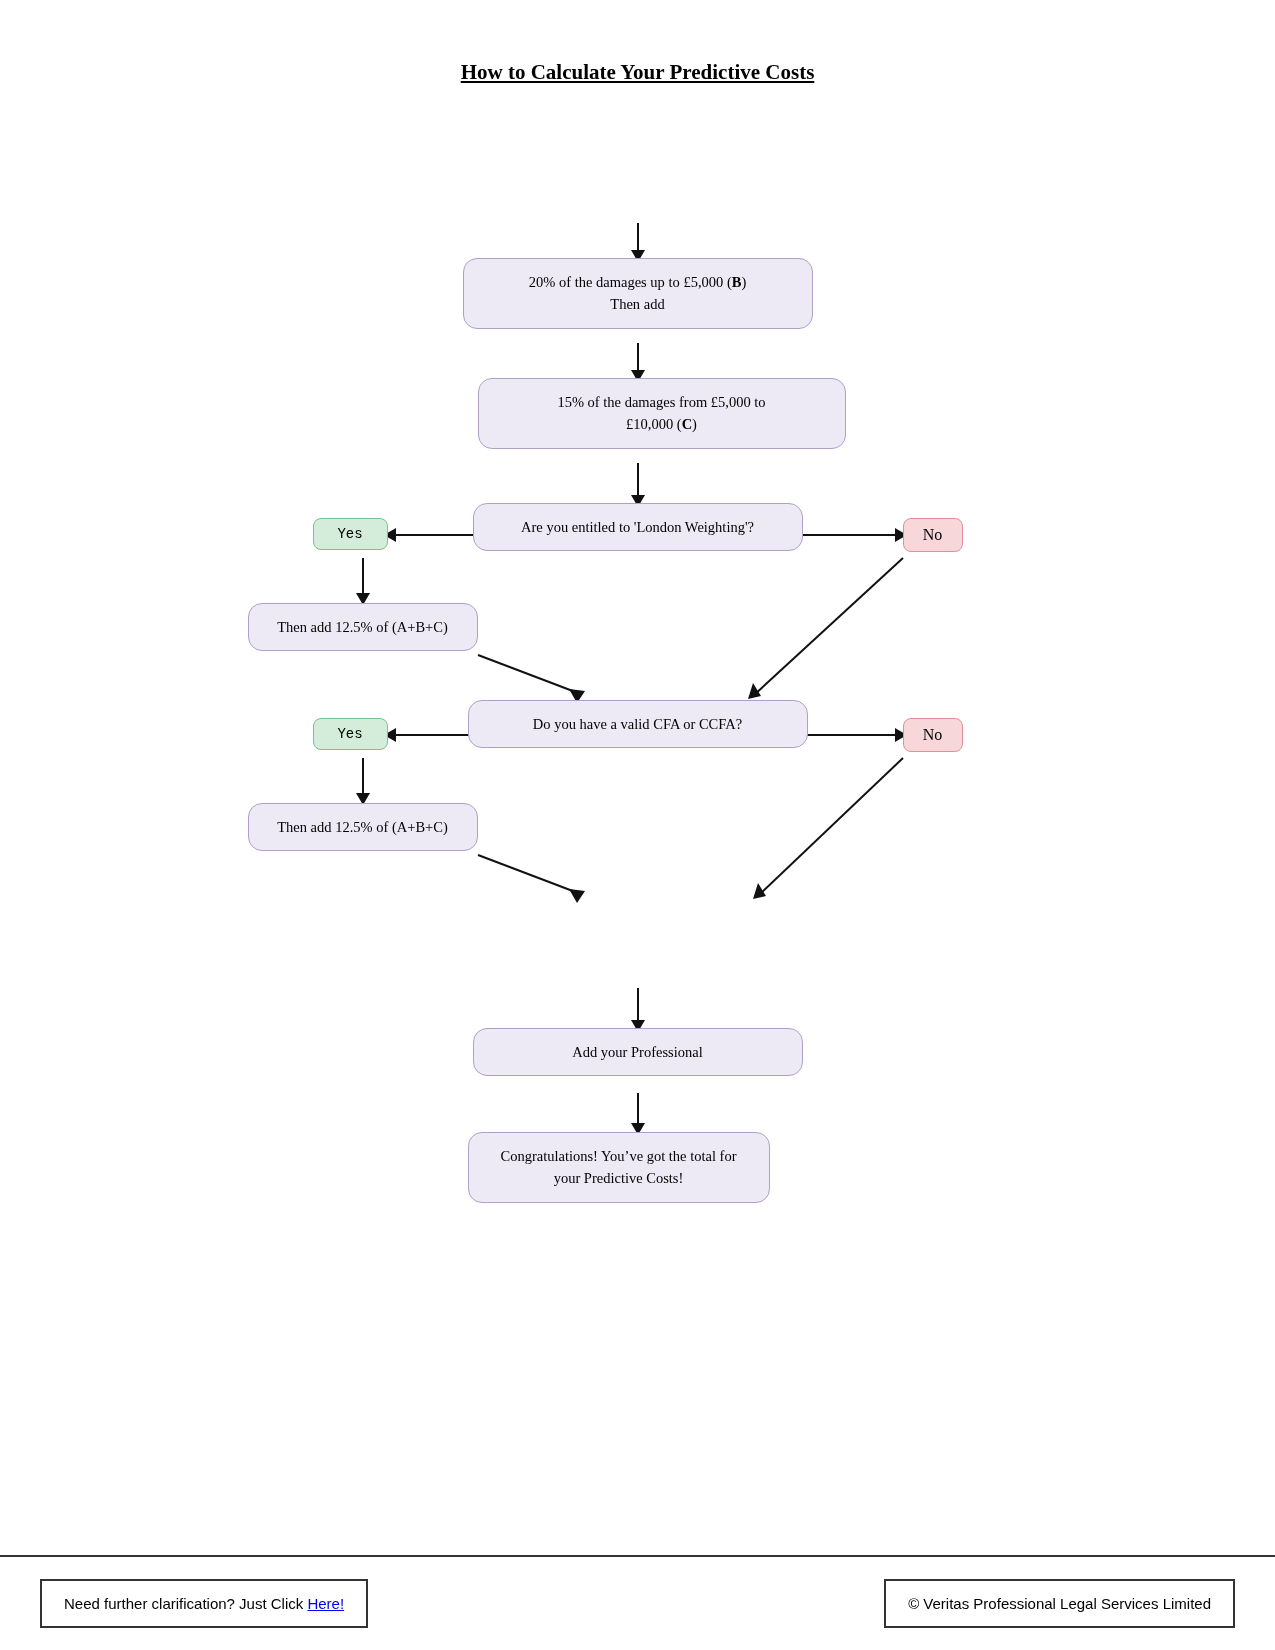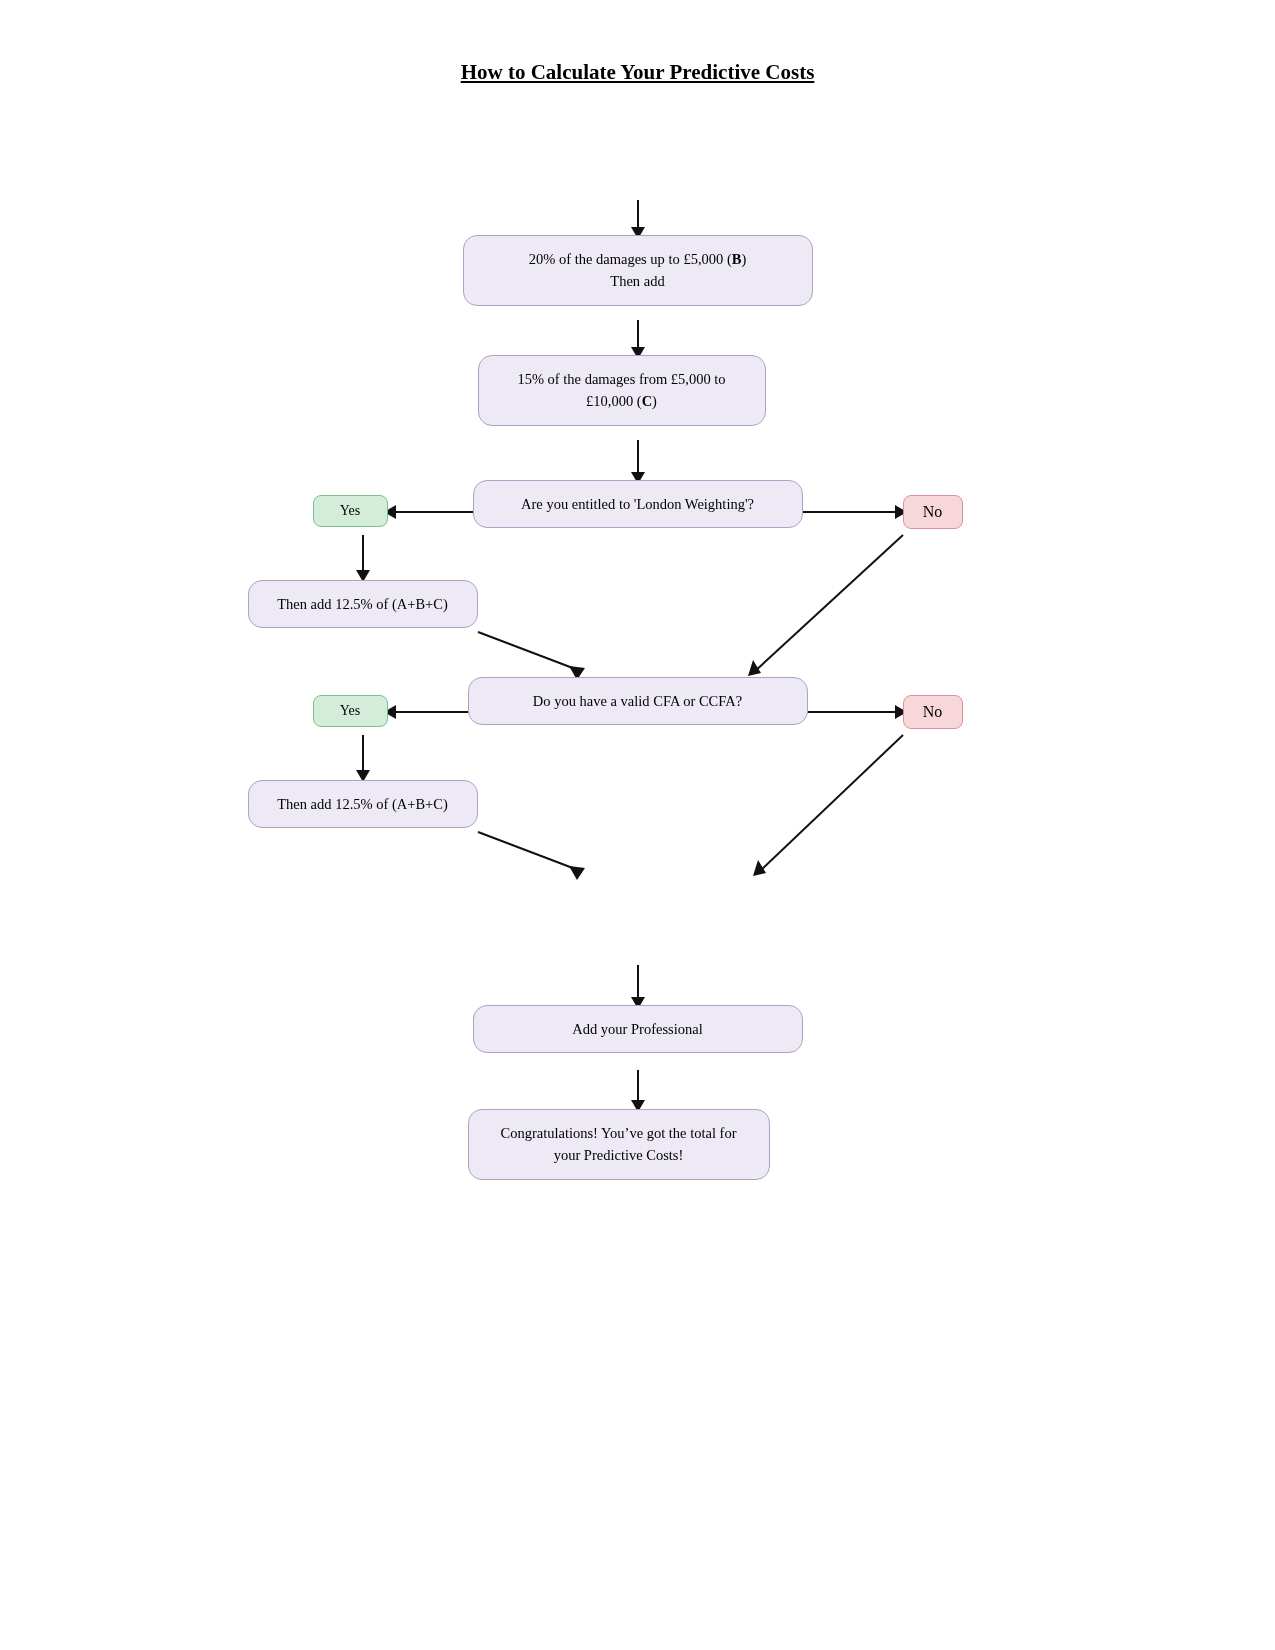--- a/index.html
+++ b/index.html
@@ -33,36 +33,37 @@
       padding: 12px 20px;
     }
     .fc-yes {
       position: absolute;
       border: 1.5px solid #7ac28a;
       border-radius: 8px;
       background: #d4edda;
       text-align: center;
       font-size: 14px;
       padding: 7px 16px;
+      font-family: Liberation Mono, monospace;
     }
     .fc-no {
       position: absolute;
       border: 1.5px solid #e0909a;
       border-radius: 8px;
       background: #f8d7da;
       text-align: center;
       font-size: 16px;
       padding: 7px 14px;
     }
   </style>
 </head>
 <body>
 
 <div class="page">
-  <div style="font-size:21px;font-weight:bold;text-decoration:underline;text-align:center;margin-bottom:20px;">How to Calculate Your Predictive Costs</div>
+  <div style="font-size:21px;font-weight:bold;text-decoration:underline;text-align:center;margin-bottom:43px;">How to Calculate Your Predictive Costs</div>
 
   <div style="position:relative;width:880px;height:1380px;">
 
     <svg style="position:absolute;top:0;left:0;width:880px;height:1380px;pointer-events:none;">
 
       <line x1="440" y1="95" x2="440" y2="125" stroke="#111" stroke-width="2"></line>
       <polygon points="433,122 447,122 440,134" fill="#111"></polygon>
 
       <line x1="440" y1="215" x2="440" y2="245" stroke="#111" stroke-width="2"></line>
       <polygon points="433,242 447,242 440,254" fill="#111"></polygon>
@@ -106,21 +107,21 @@
       <line x1="440" y1="965" x2="440" y2="998" stroke="#111" stroke-width="2"></line>
       <polygon points="433,995 447,995 440,1007" fill="#111"></polygon>
 
     </svg>
 
 
     <div class="fc-box" style="left:265px;top:130px;width:350px;">
       <span>20% of the damages up to £5,000 (<strong>B</strong>)<br>Then add</span>
     </div>
 
-    <div class="fc-box" style="left:280px;top:250px;width:288px;">
+    <div class="fc-box" style="left:280px;top:250px;width:368px;">
       <span>15% of the damages from £5,000 to<br>£10,000 (<strong>C</strong>)</span>
     </div>
 
     <div class="fc-box" style="left:275px;top:375px;width:330px;border-radius:14px;">
       <span>Are you entitled to 'London Weighting'?</span>
     </div>
 
     <div class="fc-yes" style="left:115px;top:390px;width:75px;">
       <span>Yes</span>
     </div>
@@ -153,14 +154,25 @@
     <div class="fc-box" style="left:275px;top:900px;width:330px;">
       <span>Add your Professional</span>
     </div>
 
     <div class="fc-box" style="left:270px;top:1004px;width:302px;">
       <span>Congratulations! You’ve got the total for your Predictive Costs!</span>
     </div>
 
   </div>
 
+  <div style="position:absolute;bottom:0;left:0;right:0;display:flex;justify-content:space-between;align-items:center;padding:22px 40px;border-top:2px solid #333;">
+
+    <div style="border:2px solid #333;padding:14px 22px;font-size:15px;font-family:Arial,sans-serif;">
+      <span>Need further clarification? Just Click </span><a href="#">Here!</a>
+    </div>
+
+    <div style="border:2px solid #333;padding:14px 22px;font-size:15px;font-family:Arial,sans-serif;">
+      <span>© Veritas Professional Legal Services Limited</span>
+    </div>
+
+  </div>
 
 </div>
 
 </body></html>

